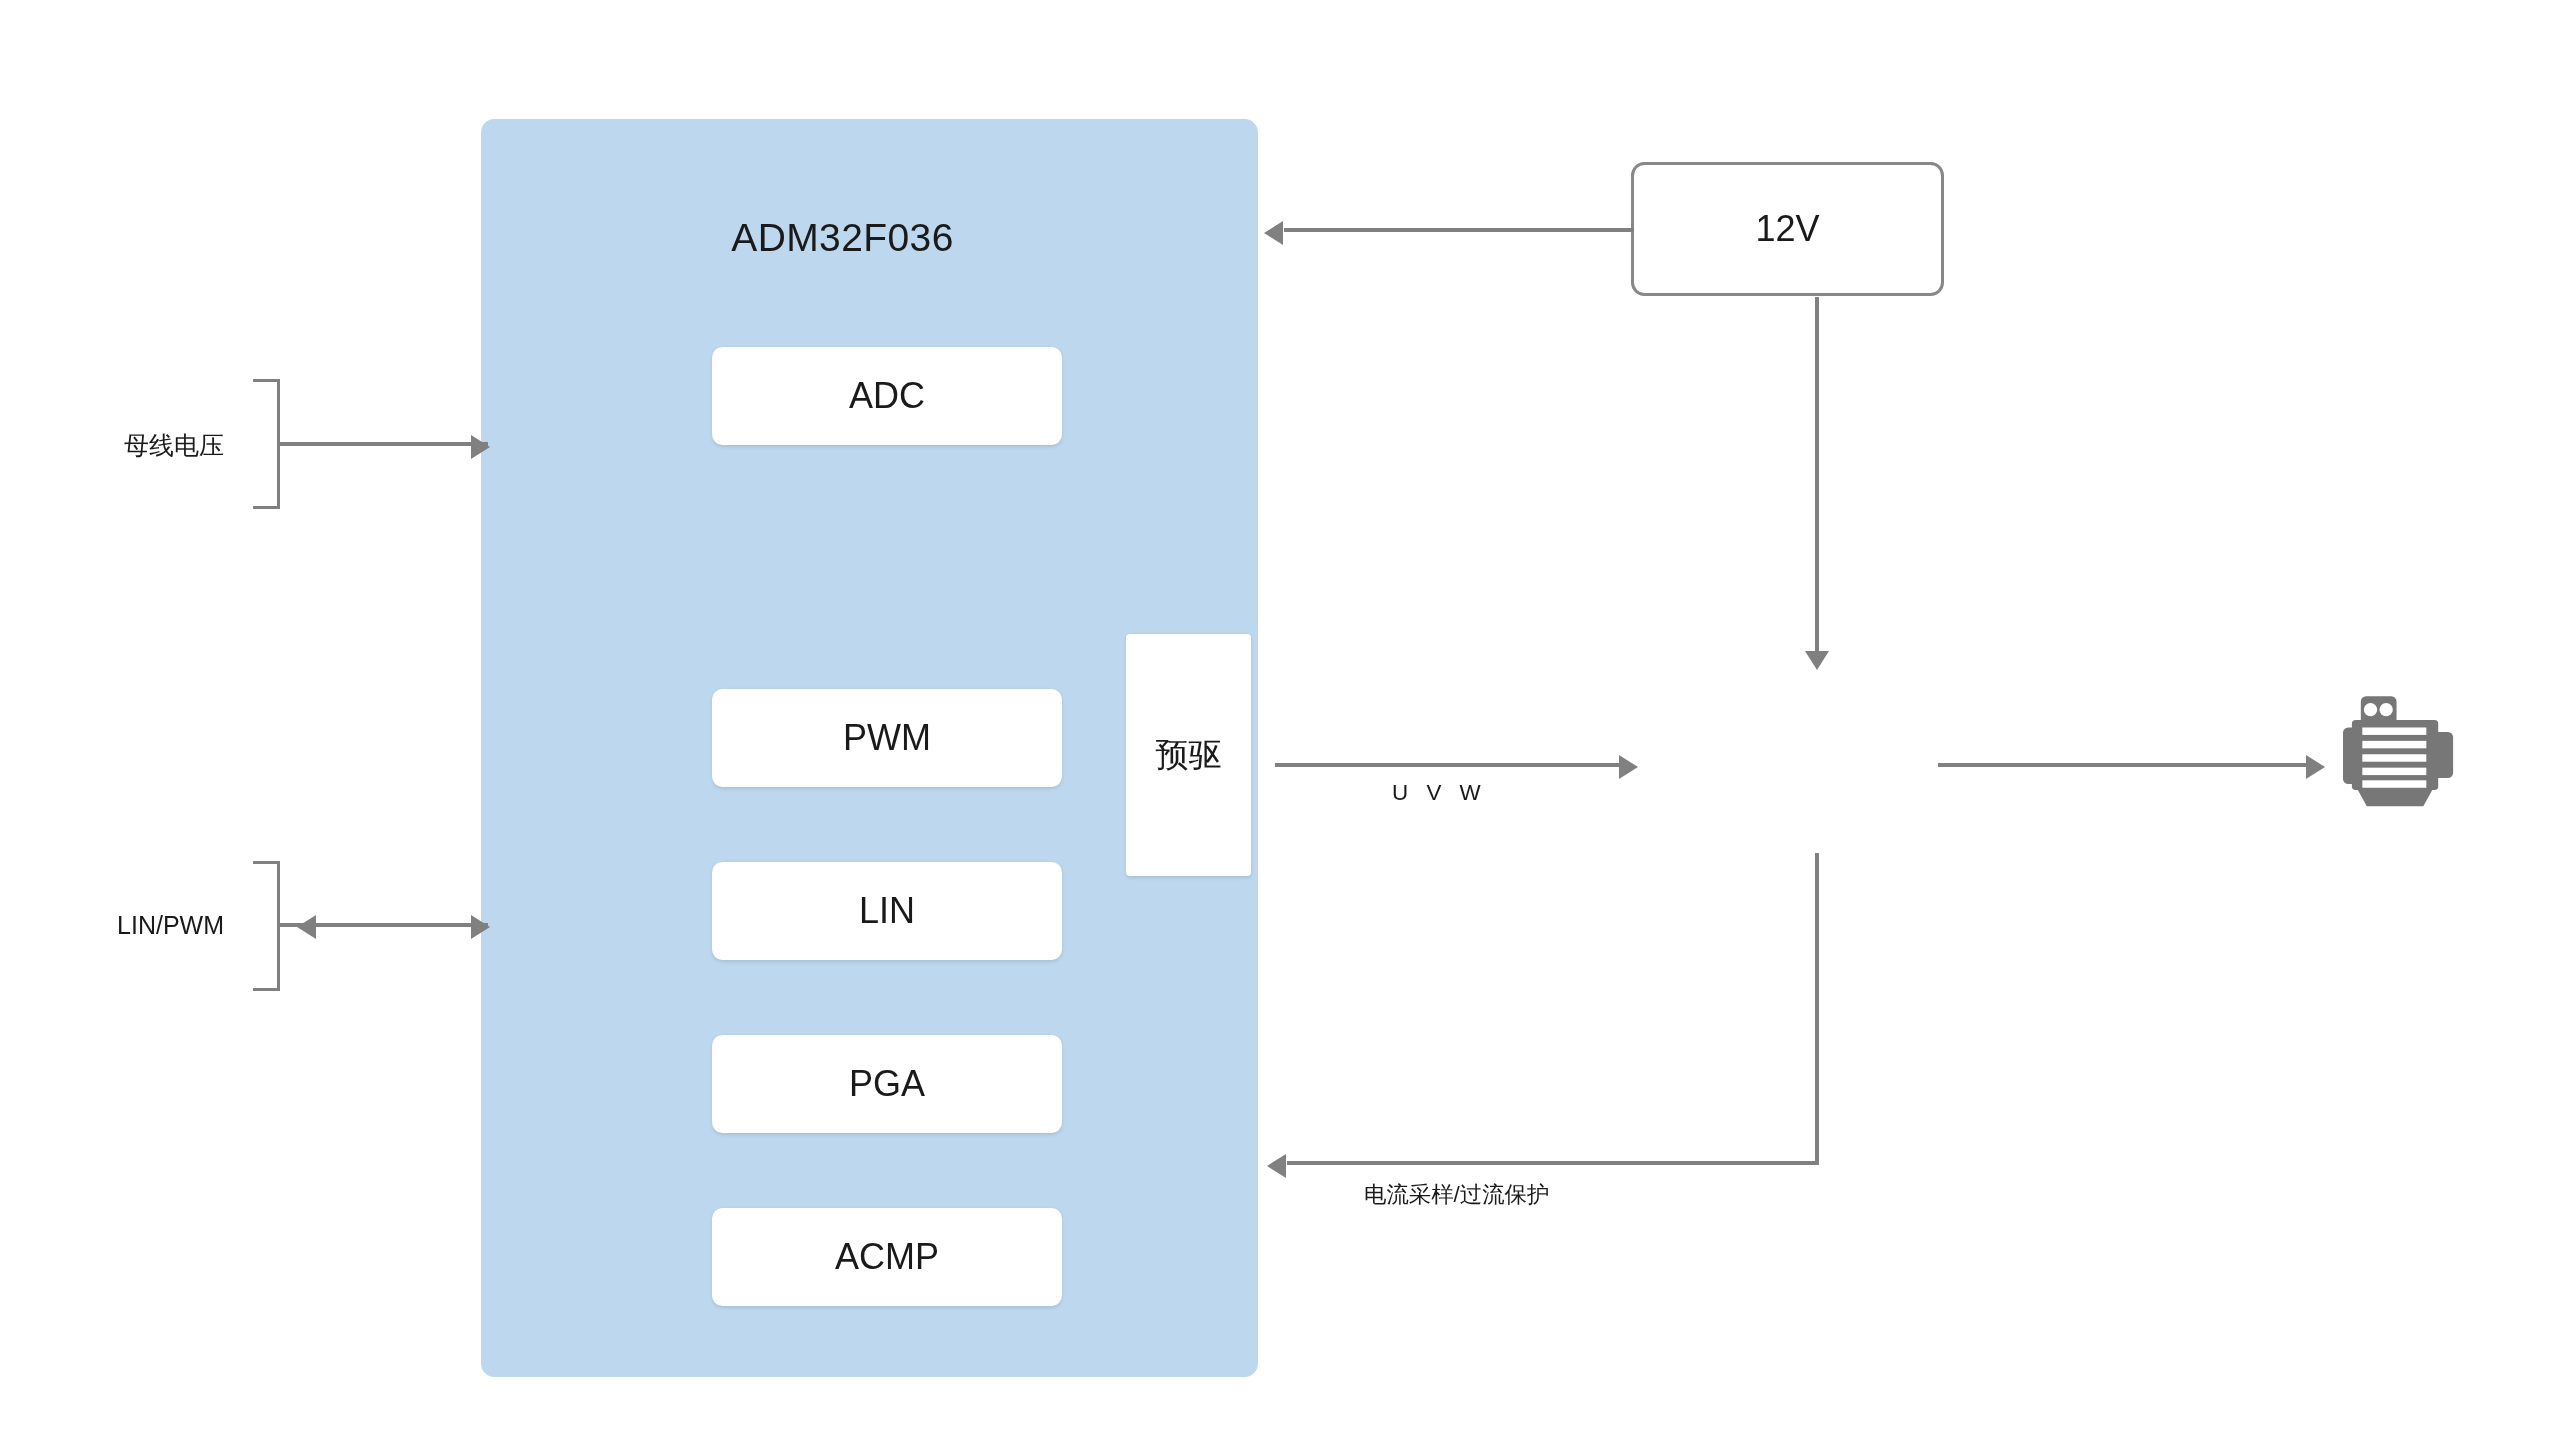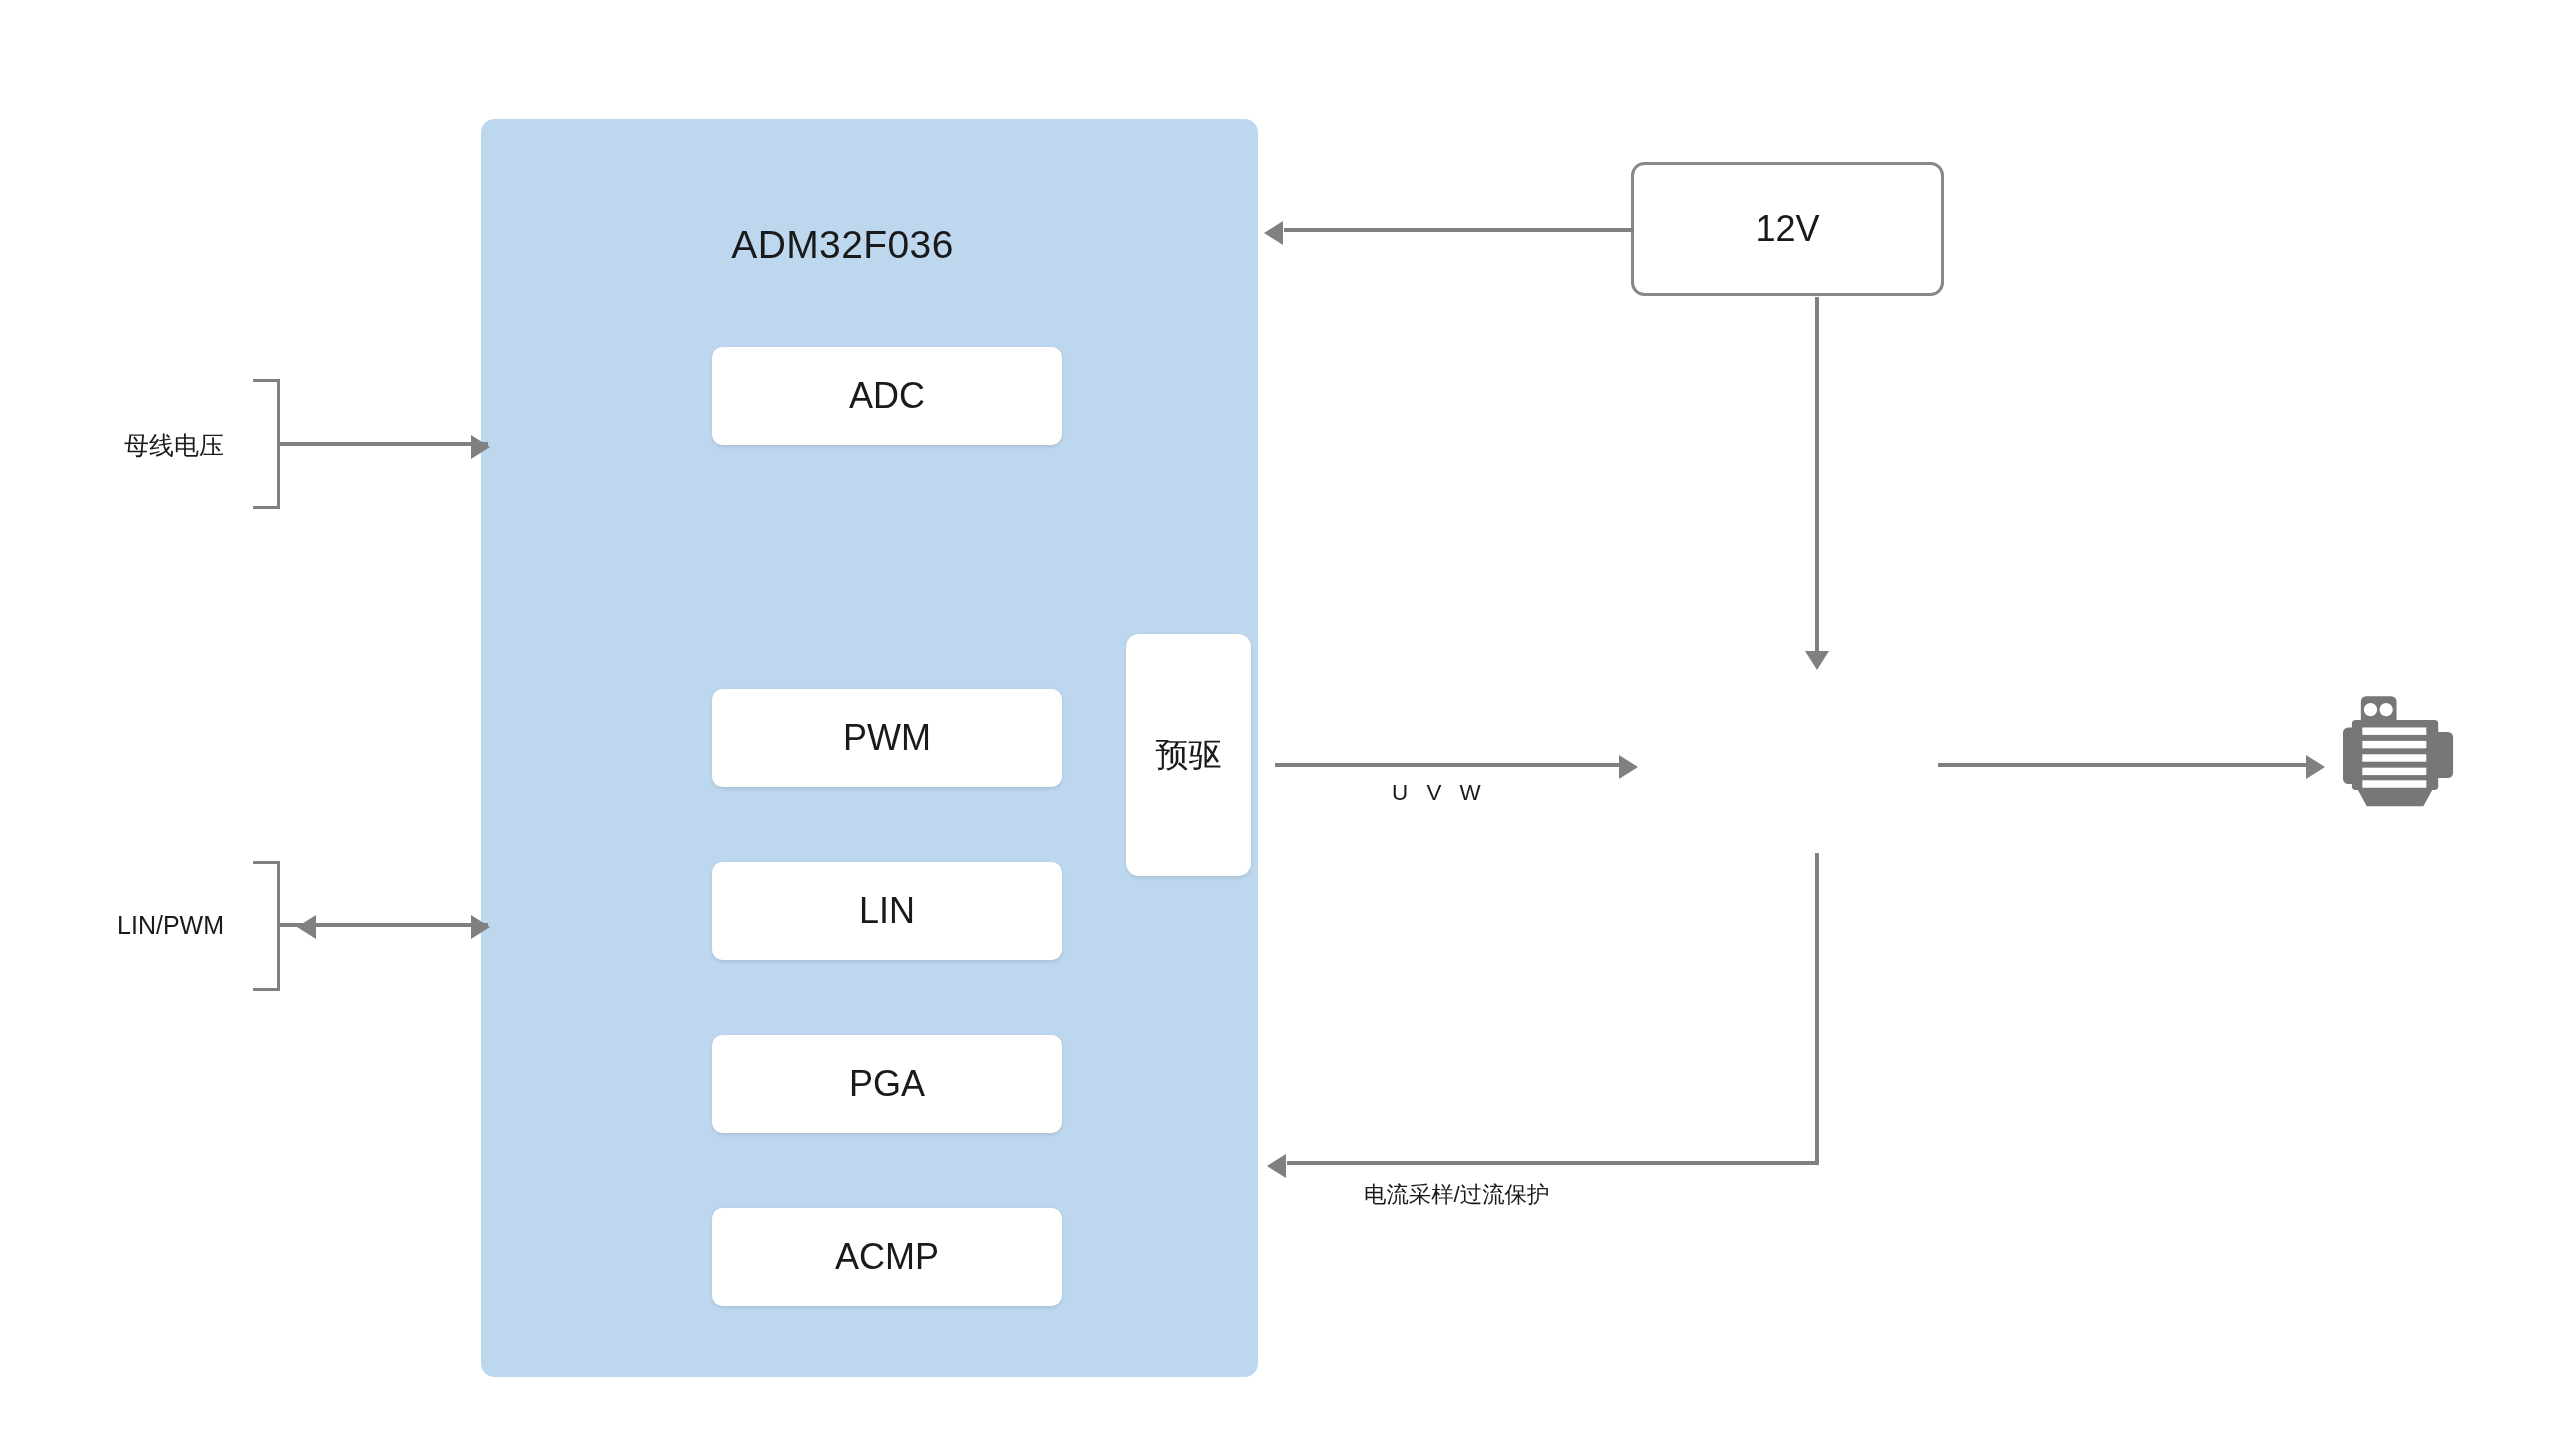--- a/index.html
+++ b/index.html
@@ -23,21 +23,21 @@
     left: 481px;
     top: 119px;
     width: 777px;
     height: 1258px;
     background: #bdd7ee;
     border-radius: 13.4px;
   }
   .mcu-title {
     position: absolute;
     left: 481px;
-    top: 223px;
+    top: 216px;
     width: 723px;
     text-align: center;
     font-size: 39px;
     color: #1a1a1a;
     letter-spacing: 0.4px;
   }
   
   .module-box {
     position: absolute;
     left: 712px;
@@ -53,21 +53,21 @@
     color: #1a1a1a;
   }
   
   .predriver-box {
     position: absolute;
     left: 1126px;
     top: 634px;
     width: 125px;
     height: 242px;
     background: #ffffff;
-    border-radius: 13px;
+    border-radius: 4px;
     box-shadow: 0 1.5px 3.7px rgba(0,0,0,0.10);
     display: flex;
     align-items: center;
     justify-content: center;
     font-size: 33px;
     color: #1a1a1a;
   }
   
   .outline-box {
     position: absolute;

